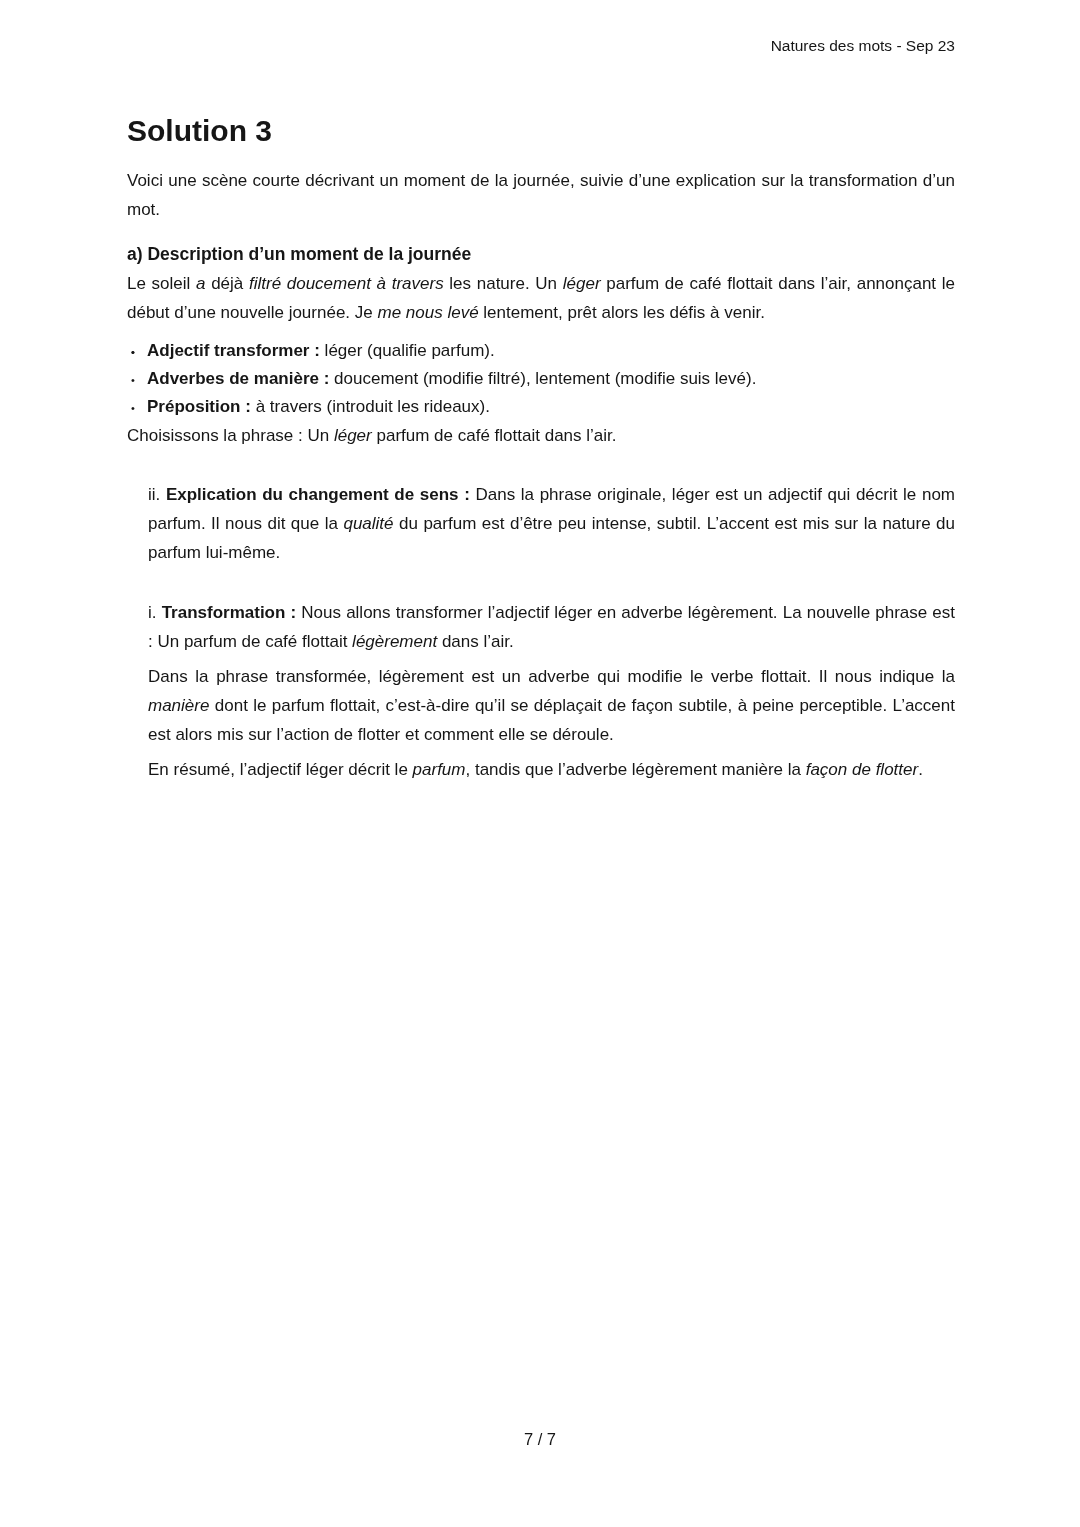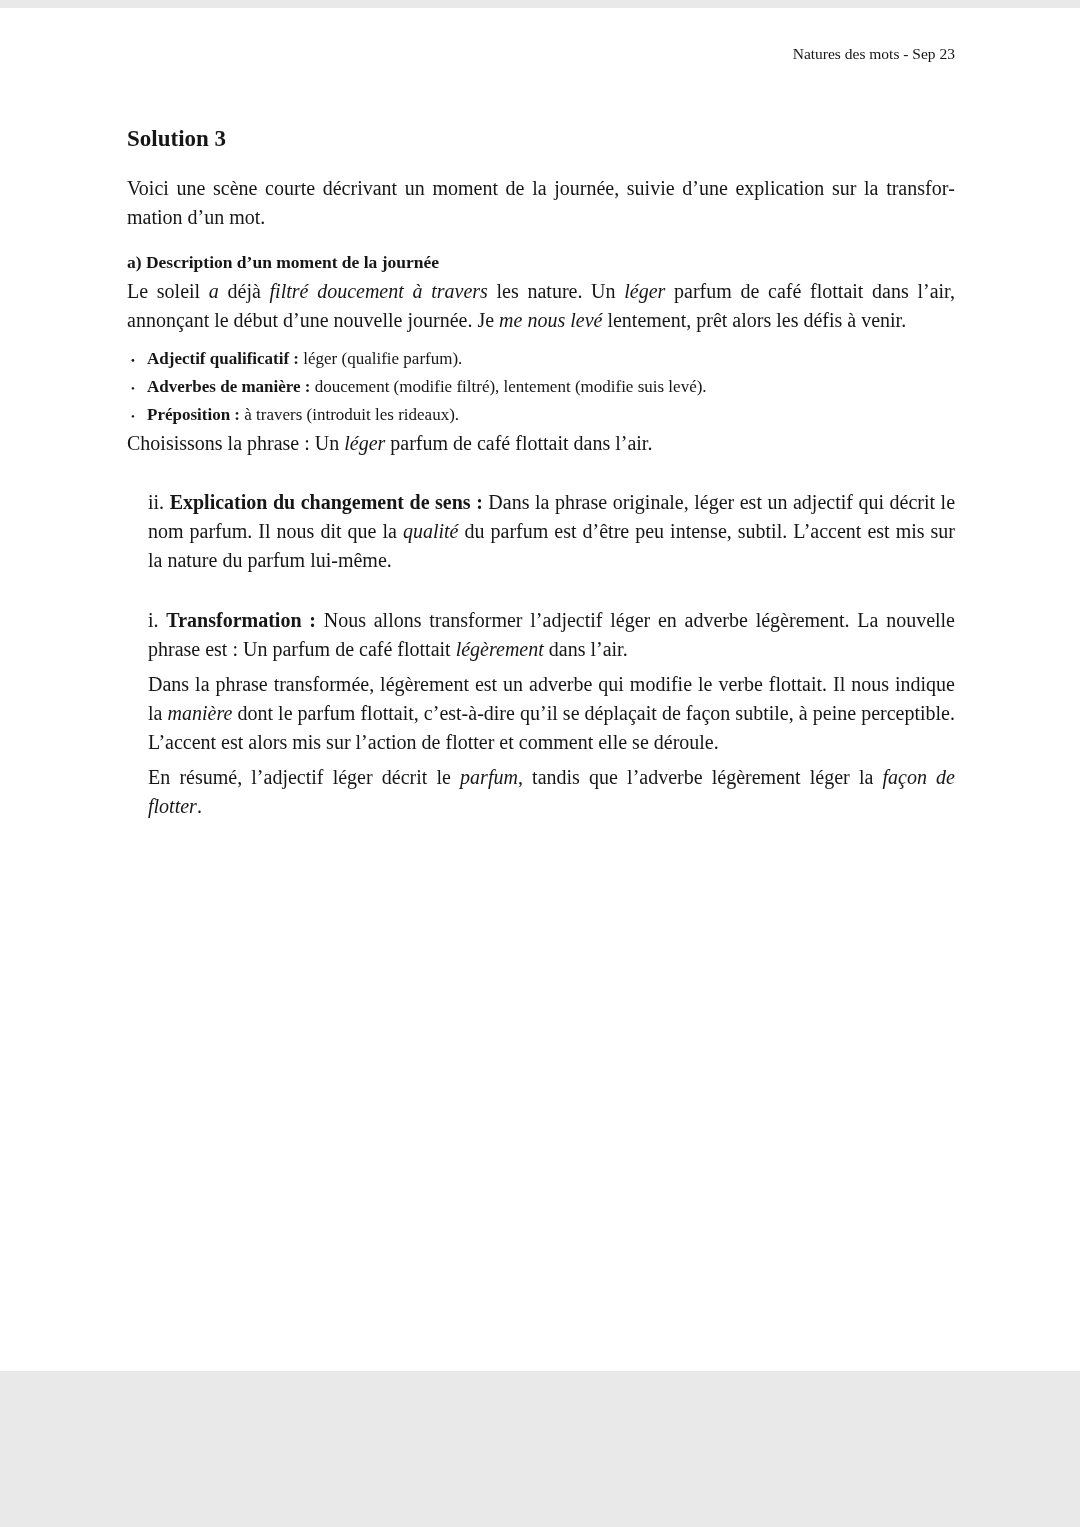--- a/index.html
+++ b/index.html
@@ -3,50 +3,50 @@
 <meta charset="utf-8">
 <style>
   html, body {
     margin: 0;
     padding: 0;
     background: #e9e9e9;
   }
   .page {
     position: relative;
     width: 1080px;
-    height: 1363px;
-    margin: 8px auto;
+    height: 1527px;
+    margin: 0 auto;
     background: #ffffff;
     color: #161616;
-    font-family: Liberation Serif, serif;
+    font-family: Liberation Sans, sans-serif;
     overflow: hidden;
   }
   .page-header {
     position: absolute;
     top: 36px;
     right: 125px;
     font-size: 15.5px;
     line-height: 20px;
     text-align: right;
   }
   .content {
     position: absolute;
     left: 127px;
     top: 0;
     width: 828px;
   }
   .doc-title {
     margin: 118px 0 0 0;
-    font-size: 23px;
+    font-size: 30px;
     line-height: 26px;
     font-weight: 700;
   }
   .para {
     margin: 0;
-    font-size: 20px;
+    font-size: 17px;
     line-height: 29px;
     text-align: justify;
     hyphens: manual;
   }
   .para.intro { margin-top: 22px; }
   .subheading {
     margin: 16px 0 0 0;
     font-size: 17.5px;
     line-height: 29px;
     font-weight: 700;
@@ -103,39 +103,39 @@
 
     <h2 class="subheading">a) Description d’un moment de la journée</h2>
     <p class="para"><span>Le soleil </span><em>a</em><span> déjà </span><em>filtré doucement à travers</em><span> les nature. Un </span><em>léger</em><span> parfum de café flottait dans l’air, annonçant le début d’une nouvelle journée. Je </span><em>me nous levé</em><span> lentement, prêt alors les défis à venir.</span></p>
 
     <ul class="bullet-list">
       <li class="bullet-item">
         <span class="dot">•</span>
       </li>
       <li class="bullet-item">
         <span class="dot">•</span>
-        <span class="li-text"><strong>Adjectif qualificatif :</strong><span> léger (qualifie parfum).</span></span>
+        <span class="li-text"><strong>Adjectif transformer :</strong><span> léger (qualifie parfum).</span></span>
       </li>
       <li class="bullet-item">
         <span class="dot">•</span>
         <span class="li-text"><strong>Adverbes de manière :</strong><span> doucement (modifie filtré), lentement (modifie suis levé).</span></span>
       </li>
       <li class="bullet-item">
         <span class="dot">•</span>
         <span class="li-text"><strong>Préposition :</strong><span> à travers (introduit les rideaux).</span></span>
       </li>
     </ul>
 
     <p class="para"><span>Choisissons la phrase : Un </span><em>léger</em><span> parfum de café flottait dans l’air.</span></p>
 
     <div class="indent-block">
       <p class="para item-second"><span>ii. </span><strong>Explication du changement de sens :</strong><span> Dans la phrase originale, léger est un adjectif qui décrit le nom parfum. Il nous dit que la </span><em>qualité</em><span> du parfum est d’être peu intense, subtil. L’accent est mis sur la nature du parfum lui-même.</span></p>
       <p class="para item-first"><span>i. </span><strong>Transformation :</strong><span> Nous allons transformer l’adjectif léger en adverbe légèrement. La nouvelle phrase est : Un parfum de café flottait </span><em>légèrement</em><span> dans l’air.</span></p>
       <p class="para follow"><span>Dans la phrase transformée, légèrement est un adverbe qui modifie le verbe flottait. Il nous indique la </span><em>manière</em><span> dont le parfum flottait, c’est-à-dire qu’il se déplaçait de façon subtile, à peine perceptible. L’accent est alors mis sur l’action de flotter et comment elle se déroule.</span></p>
-      <p class="para follow"><span>En résumé, l’adjectif léger décrit le </span><em>parfum</em><span>, tandis que l’adverbe légèrement léger la </span><em>façon de flotter</em><span>.</span></p>
+      <p class="para follow"><span>En résumé, l’adjectif léger décrit le </span><em>parfum</em><span>, tandis que l’adverbe légèrement manière la </span><em>façon de flotter</em><span>.</span></p>
     </div>
 
   </div>
 
   <div class="page-footer">
     <span>7 / 7</span>
   </div>
 
 </div>
 

